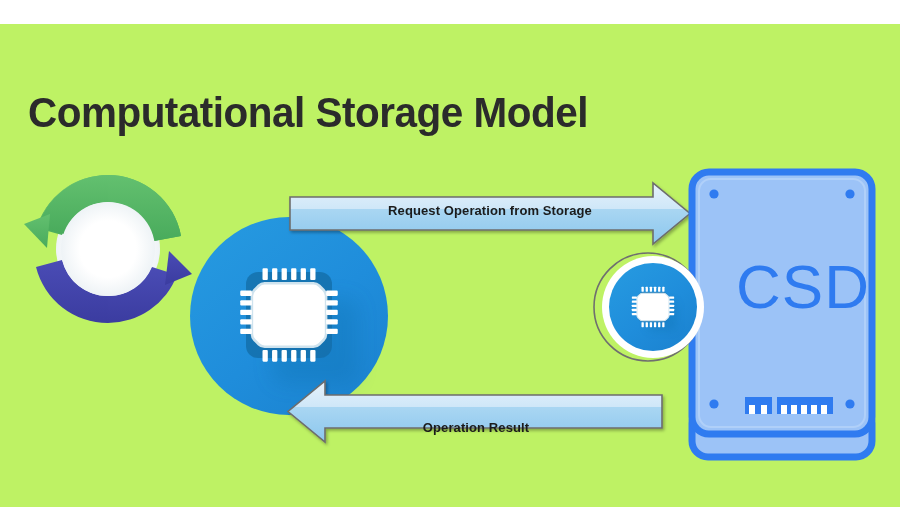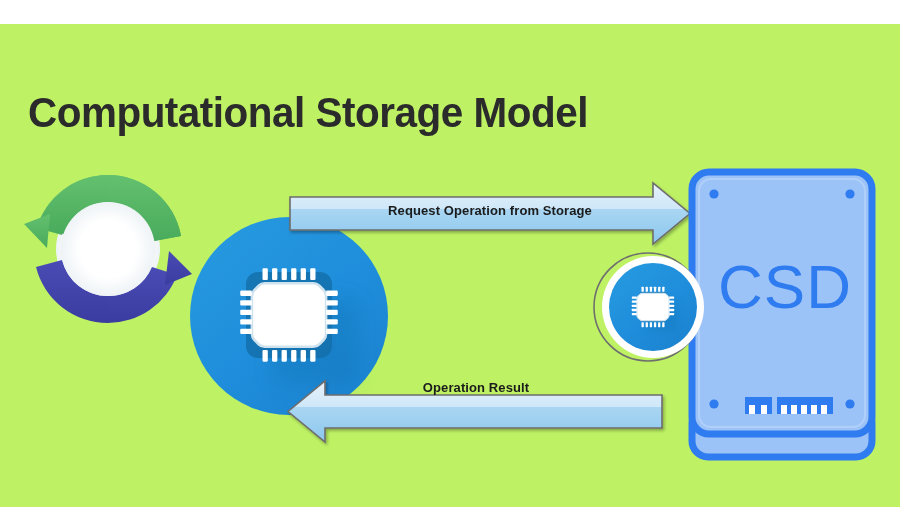--- a/index.html
+++ b/index.html
@@ -50,30 +50,30 @@
     text-align: center;
   }
   #label-request {
     left: 300px;
     top: 179px;
     width: 380px;
     letter-spacing: 0.1px;
   }
   #label-result {
     left: 296px;
-    top: 356px;
+    top: 396px;
     width: 360px;
     letter-spacing: 0.1px;
   }
   #csd-text {
     position: absolute;
     left: 700px;
     top: 227px;
     width: 170px;
-    text-align: center;
+    text-align: right;
     font-family: "Liberation Sans", sans-serif;
     font-weight: normal;
     font-size: 62px;
     color: #2f7bf0;
     letter-spacing: 1px;
     white-space: nowrap;
   }
 </style>
 </head>
 <body>

